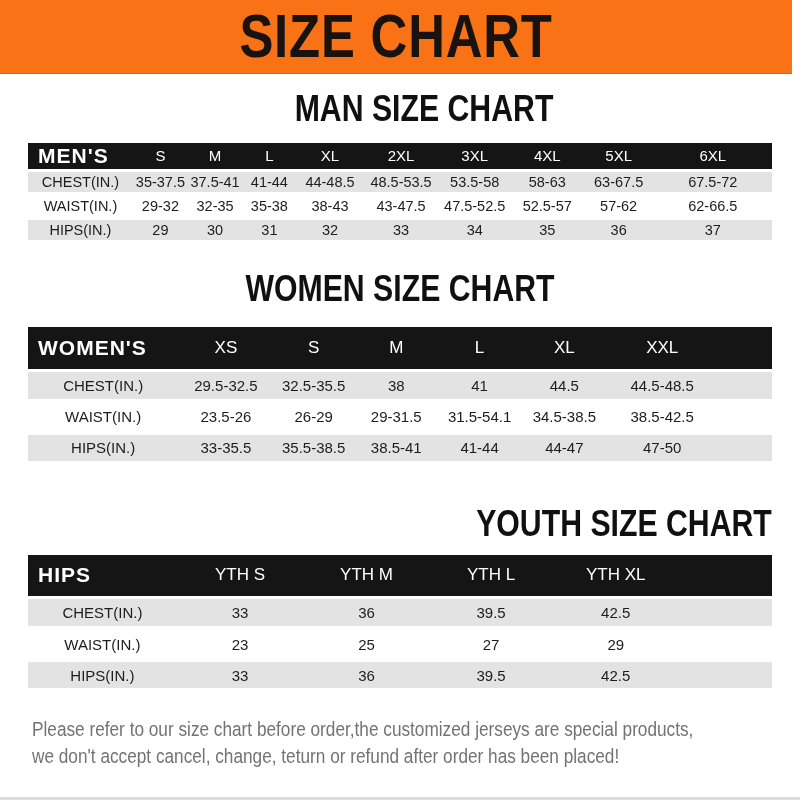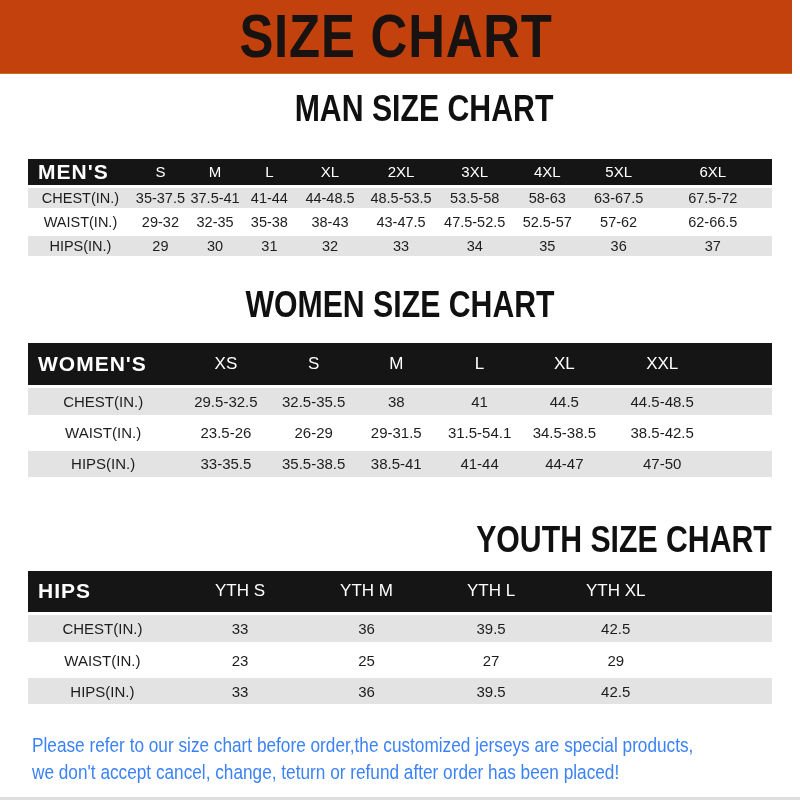--- a/index.html
+++ b/index.html
@@ -7,21 +7,21 @@
     width:800px; height:800px;
     background:#ffffff;
     font-family:"Liberation Sans", sans-serif;
     overflow:hidden;
     position:relative;
   }
 
   
   .banner {
     width:792px; height:73px;
-    background:#c2410c;
+    background:#f97316;
     border-bottom:1px solid #c2740f;
     text-align:center;
   }
   .banner-title {
     display:inline-block;
     font-size:62px; font-weight:bold; color:#181310;
     line-height:72px; letter-spacing:1px;
     transform:scaleX(0.82);
   }
 
@@ -38,21 +38,21 @@
   #heading-man   { margin-top:17px;padding-left:48px; }
   #heading-women { margin-top:27px; }
   #heading-youth { margin-top:40px;text-align:right; }
 
   
   .size-table {
     border-collapse:collapse; table-layout:fixed;
     width:744px; margin-left:28px;
     border-bottom:2px solid #e6e6e6;
   }
-  #table-men   { margin-top:32px; }
+  #table-men   { margin-top:16px; }
   #table-women { margin-top:20px; }
   #table-youth { margin-top:13px; }
 
   .size-table thead tr { height:27px; }
   .size-table thead th {
     background:#151515; color:#ffffff;
     font-weight:400; font-size:15px; padding:0;
     border-bottom:3px solid #ffffff;
   }
   .size-table thead th.tname {
@@ -69,21 +69,21 @@
 
   .size-table.tall thead tr { height:43px; }
   .size-table.tall thead th { font-size:17px;margin-left:13px; }
   .size-table.tall thead th.tname { font-size:21px; }
   .size-table.tall tbody tr { height:31px; }
   .size-table.tall tbody th, .size-table.tall tbody td {
     font-size:15px; border-bottom:5px solid #ffffff;
   }
 
   
-  .notice { margin:22px 16px 0 32px; color:#3b82f6; }
+  .notice { margin:22px 16px 0 32px; color:#737373; }
   .notice-line {
     display:inline-block; white-space:nowrap;
     font-size:20.5px; line-height:27px;
     transform:scaleX(0.84); transform-origin:0 50%;
   }
 
   .page-bottom-edge {
     position:absolute; left:0; bottom:0;
     width:800px; height:3px; background:#dedede;
   }

